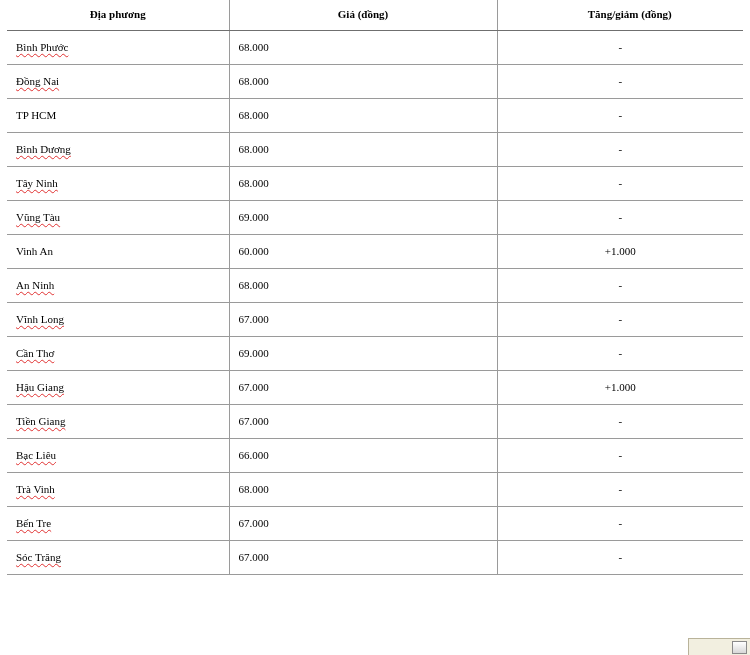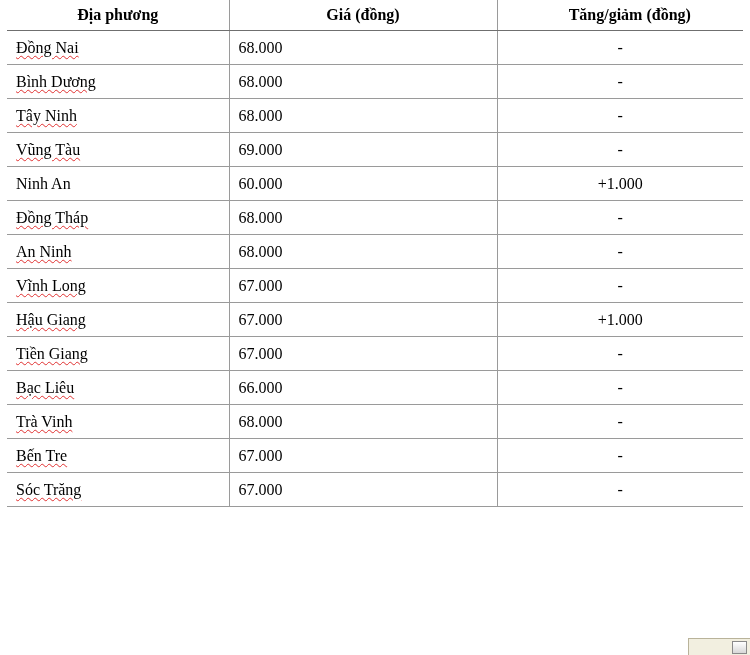--- a/index.html
+++ b/index.html
@@ -29,21 +29,21 @@
   }
   table.price-table col.c-loc { width: 222px; }
   table.price-table col.c-price { width: 268px; }
   table.price-table col.c-change { width: 246px; }
 
   table.price-table th,
   table.price-table td {
     border: 1px solid #9a9a9a;
     padding: 0;
     vertical-align: middle;
-    font-size: 16px;
+    font-size: 11px;
     line-height: 1.2;
   }
   table.price-table thead th {
     height: 30px;
     text-align: center;
     font-weight: bold;
     border-top: none;
     border-bottom: 1px solid #6f6f6f;
   }
   table.price-table thead th.th-loc { border-left: none; }
@@ -110,57 +110,67 @@
     </colgroup>
     <thead>
       <tr>
         <th class="th-loc">Địa phương</th>
         <th class="th-price">Giá (đồng)</th>
         <th class="th-change">Tăng/giảm (đồng)</th>
       </tr>
     </thead>
     <tbody>
       <tr>
+        <td class="cell-loc"><span class="spell">Bình Phước</span></td>
+        <td class="cell-price">68.000</td>
+        <td class="cell-change dash">-</td>
+      </tr>
+      <tr>
         <td class="cell-loc"><span class="spell">Đồng Nai</span></td>
+        <td class="cell-price">68.000</td>
+        <td class="cell-change dash">-</td>
+      </tr>
+      <tr>
+        <td class="cell-loc"><span>TP HCM</span></td>
         <td class="cell-price">68.000</td>
         <td class="cell-change dash">-</td>
       </tr>
       <tr>
         <td class="cell-loc"><span class="spell">Bình Dương</span></td>
         <td class="cell-price">68.000</td>
         <td class="cell-change dash">-</td>
       </tr>
       <tr>
         <td class="cell-loc"><span class="spell">Tây Ninh</span></td>
         <td class="cell-price">68.000</td>
         <td class="cell-change dash">-</td>
       </tr>
       <tr>
         <td class="cell-loc"><span class="spell">Vũng Tàu</span></td>
         <td class="cell-price">69.000</td>
         <td class="cell-change dash">-</td>
       </tr>
       <tr>
-        <td class="cell-loc"><span>Ninh An</span></td>
+        <td class="cell-loc"><span>Vinh An</span></td>
         <td class="cell-price">60.000</td>
         <td class="cell-change">+1.000</td>
       </tr>
       <tr>
-        <td class="cell-loc"><span class="spell">Đồng Tháp</span></td>
-        <td class="cell-price">68.000</td>
-        <td class="cell-change dash">-</td>
-      </tr>
-      <tr>
         <td class="cell-loc"><span class="spell">An Ninh</span></td>
         <td class="cell-price">68.000</td>
         <td class="cell-change dash">-</td>
       </tr>
       <tr>
         <td class="cell-loc"><span class="spell">Vĩnh Long</span></td>
         <td class="cell-price">67.000</td>
+        <td class="cell-change dash">-</td>
+      </tr>
+      <tr>
+        <td class="cell-loc"><span class="spell">Cần Thơ</span></td>
+        <td class="cell-price">69.000</td>
         <td class="cell-change dash">-</td>
       </tr>
       <tr>
         <td class="cell-loc"><span class="spell">Hậu Giang</span></td>
         <td class="cell-price">67.000</td>
         <td class="cell-change">+1.000</td>
       </tr>
       <tr>
         <td class="cell-loc"><span class="spell">Tiền Giang</span></td>
         <td class="cell-price">67.000</td>

